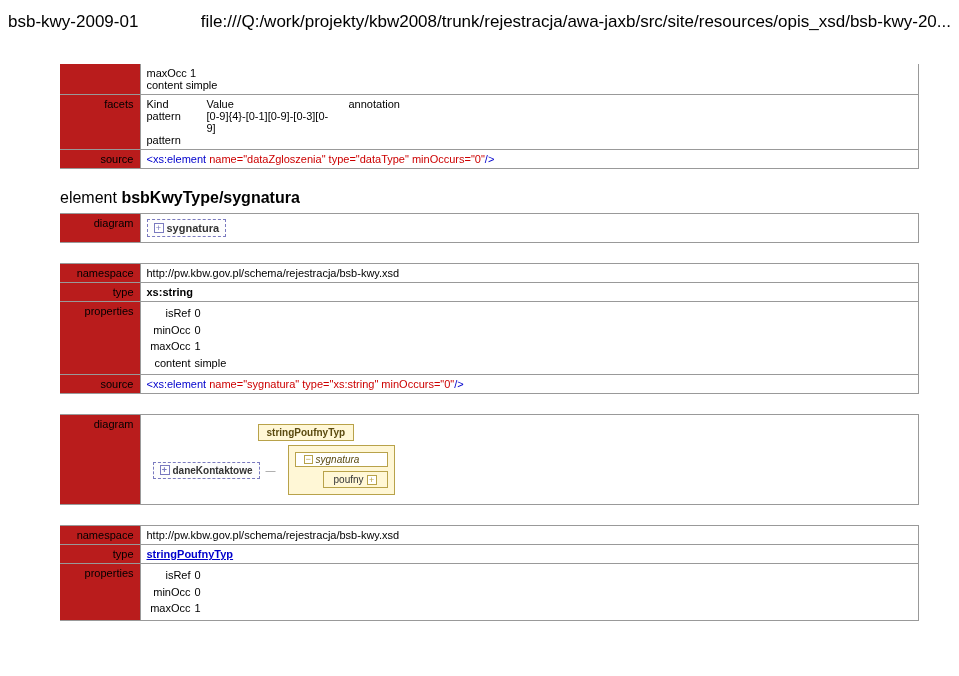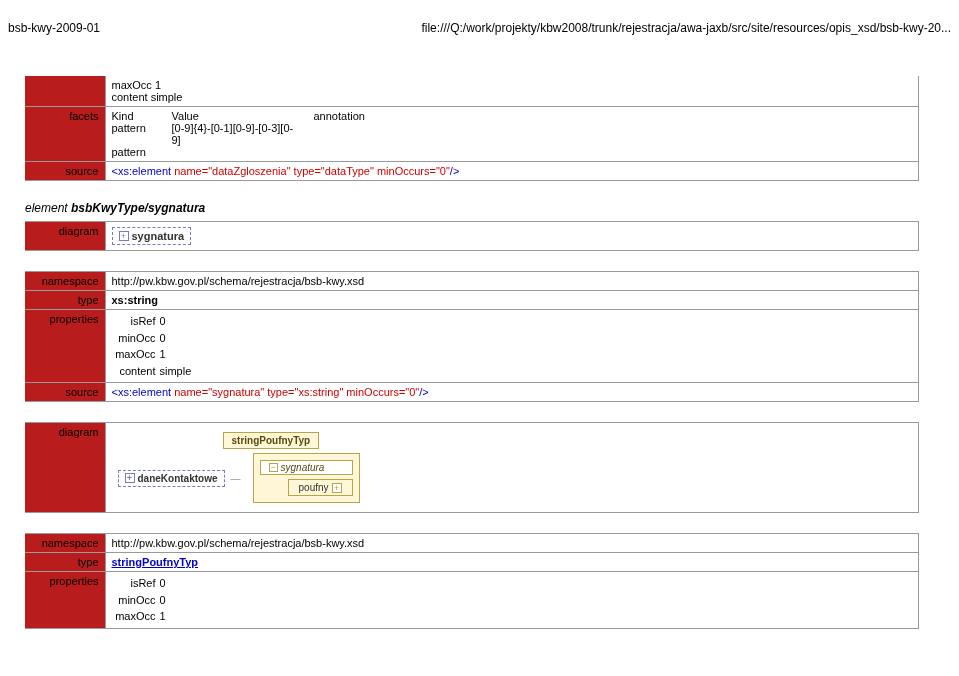--- a/index.html
+++ b/index.html
@@ -7,34 +7,34 @@
     margin: 0;
     padding: 0;
     font-family: Arial, Helvetica, sans-serif;
     font-size: 11px;
     background: #fff;
     color: #000;
   }
   .page-header {
     display: flex;
     justify-content: space-between;
-    padding: 21px 8px;
-    font-size: 12px;
+    padding: 12px 8px;
+    font-size: 17px;
     border-bottom: 0;
   }
   .page-footer {
     display: flex;
     justify-content: space-between;
     padding: 4px 8px;
     font-size: 11px;
     position: relative;
     margin-top: 60px;
   }
   .content {
-    padding: 20px 40px 0 25px;
+    padding: 20px 40px 0 60px;
   }
   table.doc-table {
     border-collapse: collapse;
     width: 100%;
     margin-bottom: 20px;
   }
   table.doc-table td {
     vertical-align: top;
     padding: 3px 6px;
     border: 1px solid #999;
@@ -60,23 +60,22 @@
   .facets-col-kind { width: 48px; }
   .facets-col-value { width: 130px; }
   .facets-col-ann { flex: 1; }
   .source-code {
     font-family: Arial, Helvetica, sans-serif;
     color: #000;
   }
   .src-tag { color: #0000cc; }
   .src-attr { color: #cc0000; }
   .section-title {
-    font-size: 12px;
+    font-size: 16px;
     margin: 10px 0 6px 0;
-    font-style: italic;
   }
   .section-title .elword { font-weight: normal; }
   .section-title .elname { font-weight: bold; }
   .diagram-box {
     display: inline-flex;
     align-items: center;
     gap: 3px;
     border: 1px dashed #7a7abf;
     padding: 2px 6px;
     font-size: 11px;

